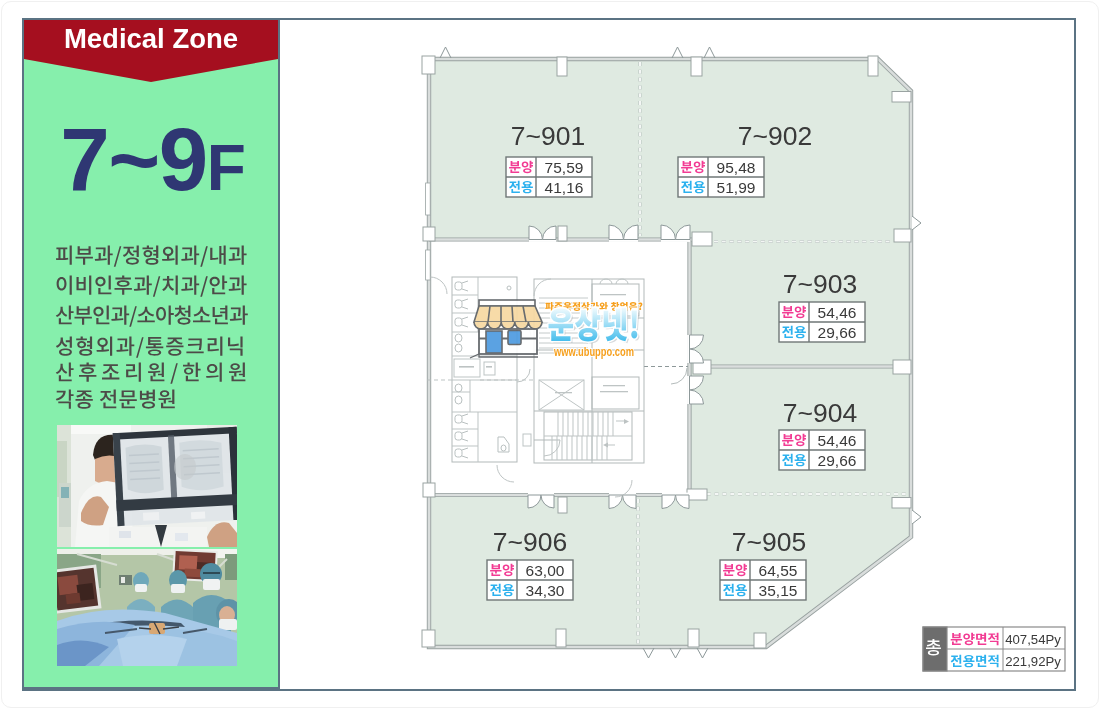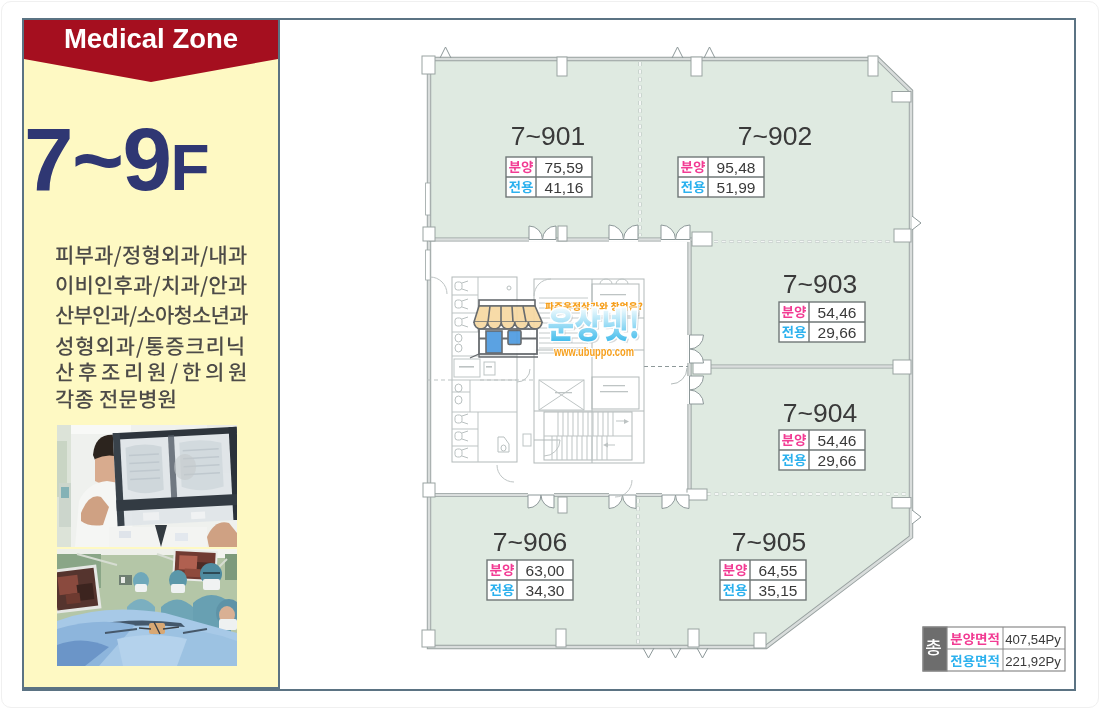--- a/index.html
+++ b/index.html
@@ -2,28 +2,28 @@
 <html><head><meta charset="utf-8"><style>
 html,body{margin:0;padding:0;width:1100px;height:709px;background:#fff;overflow:hidden;}
 body{font-family:"Liberation Sans", sans-serif;position:relative;}
 .abs{position:absolute;}
 </style></head><body>
 
 <div class="abs" style="left:1px;top:1px;width:1096px;height:705px;border:1px solid #f0f0f0;border-radius:10px;"></div>
 
 <div class="abs" style="left:22px;top:18px;width:1050px;height:669px;border:2px solid #5b7383;"></div>
 
-<div class="abs" style="left:22px;top:18px;width:254px;height:667px;background:#fef9c3;border:2px solid #5b7383;">
+<div class="abs" style="left:22px;top:18px;width:254px;height:667px;background:#86efac;border:2px solid #5b7383;">
 
 <svg class="abs" style="left:0;top:0;" width="254" height="64" viewBox="0 0 254 64">
 <polygon points="0,0 254,0 254,39 127,62 0,39" fill="#a50f1f"></polygon>
 <text x="127" y="28" text-anchor="middle" font-size="27.5" font-weight="bold" fill="#fff" font-family="Liberation Sans, sans-serif">Medical Zone</text>
 </svg>
 
-<div class="abs" style="left:0;top:88px;width:258px;text-align:left;color:#2f3773;font-weight:bold;">
+<div class="abs" style="left:0;top:88px;width:258px;text-align:center;color:#2f3773;font-weight:bold;">
 <span style="font-size:89px;letter-spacing:-1.5px;">7~9</span><span style="font-size:64px;">F</span></div>
 
 <svg class="abs" style="left:0;top:218px;" width="254" height="200" viewBox="0 0 254 200">
 <path transform="translate(31.0,25.0)" d="M14.6 -17.5V1.7H16.8V-17.5ZM1.2 -2.9C4.6 -2.9 9.2 -2.9 13.3 -3.6L13.1 -5.2C12.2 -5.1 11.3 -5.0 10.3 -4.9V-13.8H12.3V-15.5H1.4V-13.8H3.4V-4.7H0.9ZM5.5 -13.8H8.2V-4.8L5.5 -4.7Z M22.6 -16.7V-8.3H35.7V-16.7H33.5V-14.3H24.8V-16.7ZM24.8 -12.5H33.5V-10.1H24.8ZM20.5 -6.2V-4.5H28.0V1.7H30.2V-4.5H37.9V-6.2Z M40.8 -15.5V-13.7H48.4C48.4 -12.1 48.4 -9.8 47.9 -6.9L50.1 -6.7C50.6 -10.1 50.6 -12.5 50.6 -14.2V-15.5ZM40.0 -2.3C43.4 -2.3 47.8 -2.4 51.8 -3.0L51.6 -4.7C49.8 -4.4 47.8 -4.3 45.8 -4.2V-10.0H43.6V-4.2L39.8 -4.1ZM52.7 -17.5V1.7H54.9V-7.7H57.7V-9.6H54.9V-17.5Z M58.8 3.8H60.5L66.3 -16.8H64.7Z M77.4 -5.5C73.4 -5.5 70.9 -4.2 70.9 -1.9C70.9 0.4 73.4 1.7 77.4 1.7C81.4 1.7 83.9 0.4 83.9 -1.9C83.9 -4.2 81.4 -5.5 77.4 -5.5ZM77.4 -3.8C80.1 -3.8 81.7 -3.2 81.7 -1.9C81.7 -0.7 80.1 0.0 77.4 0.0C74.7 0.0 73.1 -0.7 73.1 -1.9C73.1 -3.2 74.7 -3.8 77.4 -3.8ZM81.6 -17.5V-12.6H78.2V-10.8H81.6V-6.0H83.8V-17.5ZM68.5 -16.2V-14.4H72.6V-14.1C72.6 -11.5 70.9 -8.9 67.9 -7.9L69.0 -6.1C71.3 -7.0 72.9 -8.6 73.8 -10.7C74.6 -8.9 76.1 -7.4 78.2 -6.7L79.3 -8.4C76.4 -9.4 74.8 -11.8 74.8 -14.1V-14.4H78.8V-16.2Z M92.9 -12.9C90.3 -12.9 88.5 -11.5 88.5 -9.4C88.5 -7.2 90.3 -5.8 92.9 -5.8C95.5 -5.8 97.3 -7.2 97.3 -9.4C97.3 -11.5 95.5 -12.9 92.9 -12.9ZM92.9 -11.3C94.3 -11.3 95.2 -10.5 95.2 -9.4C95.2 -8.2 94.3 -7.4 92.9 -7.4C91.5 -7.4 90.5 -8.2 90.5 -9.4C90.5 -10.5 91.5 -11.3 92.9 -11.3ZM97.0 -4.9C93.0 -4.9 90.5 -3.7 90.5 -1.6C90.5 0.5 93.0 1.7 97.0 1.7C101.0 1.7 103.4 0.5 103.4 -1.6C103.4 -3.7 101.0 -4.9 97.0 -4.9ZM97.0 -3.2C99.6 -3.2 101.1 -2.7 101.1 -1.6C101.1 -0.5 99.6 0.0 97.0 0.0C94.3 0.0 92.8 -0.5 92.8 -1.6C92.8 -2.7 94.3 -3.2 97.0 -3.2ZM101.1 -17.5V-13.0H98.3V-11.3H101.1V-9.2H98.2V-7.5H101.1V-5.1H103.3V-17.5ZM91.8 -17.6V-15.5H87.5V-13.8H98.1V-15.5H94.0V-17.6Z M113.2 -14.4C114.9 -14.4 116.2 -13.3 116.2 -11.7C116.2 -10.0 114.9 -8.9 113.2 -8.9C111.4 -8.9 110.1 -10.0 110.1 -11.7C110.1 -13.3 111.4 -14.4 113.2 -14.4ZM120.5 -17.5V1.8H122.7V-17.5ZM107.3 -2.3C110.7 -2.3 115.3 -2.3 119.6 -3.1L119.4 -4.7C117.7 -4.5 116.0 -4.3 114.2 -4.2V-7.1C116.7 -7.5 118.4 -9.3 118.4 -11.7C118.4 -14.4 116.2 -16.3 113.2 -16.3C110.1 -16.3 107.9 -14.4 107.9 -11.7C107.9 -9.3 109.6 -7.6 112.0 -7.1V-4.1C110.2 -4.1 108.5 -4.1 107.0 -4.1Z M127.3 -15.5V-13.7H134.9C134.9 -12.1 134.9 -9.8 134.4 -6.9L136.5 -6.7C137.1 -10.1 137.1 -12.5 137.1 -14.2V-15.5ZM126.5 -2.3C129.9 -2.3 134.3 -2.4 138.2 -3.0L138.1 -4.7C136.3 -4.4 134.2 -4.3 132.2 -4.2V-10.0H130.1V-4.2L126.3 -4.1ZM139.2 -17.5V1.7H141.3V-7.7H144.2V-9.6H141.3V-17.5Z M145.3 3.8H147.0L152.8 -16.8H151.1Z M164.3 -17.1V0.8H166.4V-8.0H168.6V1.7H170.7V-17.5H168.6V-9.8H166.4V-17.1ZM155.2 -5.0V-3.1H156.5C158.5 -3.1 160.7 -3.2 163.3 -3.7L163.1 -5.6C161.0 -5.2 159.1 -5.0 157.4 -5.0V-15.2H155.2Z M174.7 -15.5V-13.7H182.3C182.3 -12.1 182.3 -9.8 181.8 -6.9L184.0 -6.7C184.5 -10.1 184.5 -12.5 184.5 -14.2V-15.5ZM173.9 -2.3C177.3 -2.3 181.7 -2.4 185.7 -3.0L185.5 -4.7C183.7 -4.4 181.7 -4.3 179.7 -4.2V-10.0H177.5V-4.2L173.7 -4.1ZM186.6 -17.5V1.7H188.8V-7.7H191.6V-9.6H188.8V-17.5Z" fill="#4d4b48"></path>
 <path transform="translate(31.0,55.0)" d="M14.6 -17.5V1.8H16.8V-17.5ZM6.6 -16.1C3.7 -16.1 1.6 -13.4 1.6 -9.3C1.6 -5.1 3.7 -2.5 6.6 -2.5C9.4 -2.5 11.5 -5.1 11.5 -9.3C11.5 -13.4 9.4 -16.1 6.6 -16.1ZM6.6 -14.1C8.2 -14.1 9.4 -12.3 9.4 -9.3C9.4 -6.3 8.2 -4.5 6.6 -4.5C4.9 -4.5 3.7 -6.3 3.7 -9.3C3.7 -12.3 4.9 -14.1 6.6 -14.1Z M34.1 -17.5V1.8H36.3V-17.5ZM21.5 -15.9V-2.8H30.7V-15.9H28.6V-11.0H23.7V-15.9ZM23.7 -9.3H28.6V-4.6H23.7Z M53.6 -17.5V-3.5H55.8V-17.5ZM45.5 -16.2C42.6 -16.2 40.4 -14.2 40.4 -11.4C40.4 -8.6 42.6 -6.6 45.5 -6.6C48.4 -6.6 50.6 -8.6 50.6 -11.4C50.6 -14.2 48.4 -16.2 45.5 -16.2ZM45.5 -14.3C47.1 -14.3 48.4 -13.1 48.4 -11.4C48.4 -9.7 47.1 -8.5 45.5 -8.5C43.8 -8.5 42.5 -9.7 42.5 -11.4C42.5 -13.1 43.8 -14.3 45.5 -14.3ZM43.3 -4.9V1.3H56.4V-0.4H45.5V-4.9Z M68.2 -12.7C64.2 -12.7 61.8 -11.5 61.8 -9.4C61.8 -7.4 64.2 -6.2 68.2 -6.2C72.2 -6.2 74.6 -7.4 74.6 -9.4C74.6 -11.5 72.2 -12.7 68.2 -12.7ZM68.2 -11.0C70.9 -11.0 72.3 -10.5 72.3 -9.4C72.3 -8.4 70.9 -7.8 68.2 -7.8C65.5 -7.8 64.1 -8.4 64.1 -9.4C64.1 -10.5 65.5 -11.0 68.2 -11.0ZM67.1 -17.5V-15.4H60.4V-13.6H75.9V-15.4H69.3V-17.5ZM59.5 -5.0V-3.3H67.1V1.7H69.3V-3.3H76.9V-5.0Z M79.9 -15.5V-13.7H87.5C87.5 -12.1 87.4 -9.8 86.9 -6.9L89.1 -6.7C89.7 -10.1 89.7 -12.5 89.7 -14.2V-15.5ZM79.1 -2.3C82.4 -2.3 86.9 -2.4 90.8 -3.0L90.7 -4.7C88.8 -4.4 86.8 -4.3 84.8 -4.2V-10.0H82.6V-4.2L78.9 -4.1ZM91.7 -17.5V1.7H93.9V-7.7H96.8V-9.6H93.9V-17.5Z M97.9 3.8H99.6L105.3 -16.8H103.7Z M120.6 -17.5V1.7H122.8V-17.5ZM112.0 -17.1V-14.2H107.8V-12.5H112.0V-11.4C112.0 -8.2 110.2 -5.0 107.2 -3.6L108.4 -1.9C110.6 -2.9 112.3 -5.0 113.1 -7.5C114.0 -5.1 115.7 -3.2 117.9 -2.2L119.1 -3.9C116.1 -5.2 114.2 -8.4 114.2 -11.4V-12.5H118.4V-14.2H114.2V-17.1Z M127.3 -15.5V-13.7H134.9C134.9 -12.1 134.9 -9.8 134.4 -6.9L136.5 -6.7C137.1 -10.1 137.1 -12.5 137.1 -14.2V-15.5ZM126.5 -2.3C129.9 -2.3 134.3 -2.4 138.2 -3.0L138.1 -4.7C136.3 -4.4 134.2 -4.3 132.2 -4.2V-10.0H130.1V-4.2L126.3 -4.1ZM139.2 -17.5V1.7H141.3V-7.7H144.2V-9.6H141.3V-17.5Z M145.3 3.8H147.0L152.8 -16.8H151.1Z M159.7 -16.2C156.8 -16.2 154.6 -14.2 154.6 -11.4C154.6 -8.6 156.8 -6.6 159.7 -6.6C162.6 -6.6 164.8 -8.6 164.8 -11.4C164.8 -14.2 162.6 -16.2 159.7 -16.2ZM159.7 -14.3C161.4 -14.3 162.7 -13.1 162.7 -11.4C162.7 -9.6 161.4 -8.5 159.7 -8.5C158.1 -8.5 156.8 -9.6 156.8 -11.4C156.8 -13.1 158.1 -14.3 159.7 -14.3ZM167.2 -17.5V-3.4H169.4V-10.0H172.1V-11.8H169.4V-17.5ZM157.2 -4.9V1.3H170.2V-0.4H159.4V-4.9Z M174.7 -15.5V-13.7H182.3C182.3 -12.1 182.3 -9.8 181.8 -6.9L184.0 -6.7C184.5 -10.1 184.5 -12.5 184.5 -14.2V-15.5ZM173.9 -2.3C177.3 -2.3 181.7 -2.4 185.7 -3.0L185.5 -4.7C183.7 -4.4 181.7 -4.3 179.7 -4.2V-10.0H177.5V-4.2L173.7 -4.1ZM186.6 -17.5V1.7H188.8V-7.7H191.6V-9.6H188.8V-17.5Z" fill="#4d4b48"></path>
 <path transform="translate(31.0,85.0)" d="M5.5 -16.3V-14.1C5.5 -11.3 3.9 -8.7 0.8 -7.6L2.0 -5.9C4.2 -6.7 5.8 -8.4 6.7 -10.5C7.5 -8.6 9.0 -7.1 11.2 -6.3L12.3 -8.1C9.3 -9.1 7.7 -11.5 7.7 -14.0V-16.3ZM13.8 -17.5V-3.4H15.9V-9.9H18.6V-11.7H15.9V-17.5ZM3.8 -4.7V1.3H16.7V-0.4H6.0V-4.7Z M21.6 -16.7V-8.3H34.7V-16.7H32.5V-14.3H23.8V-16.7ZM23.8 -12.5H32.5V-10.1H23.8ZM19.5 -6.2V-4.5H27.0V1.7H29.2V-4.5H36.9V-6.2Z M51.6 -17.5V-3.5H53.8V-17.5ZM43.5 -16.2C40.6 -16.2 38.4 -14.2 38.4 -11.4C38.4 -8.6 40.6 -6.6 43.5 -6.6C46.4 -6.6 48.6 -8.6 48.6 -11.4C48.6 -14.2 46.4 -16.2 43.5 -16.2ZM43.5 -14.3C45.1 -14.3 46.4 -13.1 46.4 -11.4C46.4 -9.7 45.1 -8.5 43.5 -8.5C41.8 -8.5 40.5 -9.7 40.5 -11.4C40.5 -13.1 41.8 -14.3 43.5 -14.3ZM41.3 -4.9V1.3H54.4V-0.4H43.5V-4.9Z M57.4 -15.5V-13.7H65.0C65.0 -12.1 64.9 -9.8 64.4 -6.9L66.6 -6.7C67.1 -10.1 67.1 -12.5 67.1 -14.2V-15.5ZM56.6 -2.3C59.9 -2.3 64.3 -2.4 68.3 -3.0L68.2 -4.7C66.3 -4.4 64.3 -4.3 62.3 -4.2V-10.0H60.1V-4.2L56.3 -4.1ZM69.2 -17.5V1.7H71.4V-7.7H74.2V-9.6H71.4V-17.5Z M74.3 3.8H76.0L81.8 -16.8H80.2Z M90.0 -7.0V-2.5H82.4V-0.7H99.8V-2.5H92.1V-7.0ZM89.9 -16.3V-14.8C89.9 -11.9 86.8 -9.0 83.0 -8.4L83.9 -6.5C87.1 -7.2 89.8 -9.1 91.0 -11.6C92.3 -9.1 95.0 -7.2 98.2 -6.5L99.1 -8.4C95.3 -9.0 92.2 -11.9 92.2 -14.8V-16.3Z M106.1 -16.1C103.2 -16.1 101.1 -13.4 101.1 -9.3C101.1 -5.1 103.2 -2.5 106.1 -2.5C108.9 -2.5 111.0 -5.1 111.0 -9.3C111.0 -13.4 108.9 -16.1 106.1 -16.1ZM106.1 -14.1C107.7 -14.1 108.9 -12.3 108.9 -9.3C108.9 -6.3 107.7 -4.5 106.1 -4.5C104.4 -4.5 103.3 -6.3 103.3 -9.3C103.3 -12.3 104.4 -14.1 106.1 -14.1ZM113.6 -17.5V1.7H115.8V-8.1H118.8V-10.0H115.8V-17.5Z M129.0 -5.4C125.0 -5.4 122.5 -4.1 122.5 -1.9C122.5 0.4 125.0 1.7 129.0 1.7C133.0 1.7 135.5 0.4 135.5 -1.9C135.5 -4.1 133.0 -5.4 129.0 -5.4ZM129.0 -3.7C131.7 -3.7 133.3 -3.1 133.3 -1.9C133.3 -0.7 131.7 0.0 129.0 0.0C126.3 0.0 124.7 -0.7 124.7 -1.9C124.7 -3.1 126.3 -3.7 129.0 -3.7ZM124.1 -17.5V-15.3H120.0V-13.5H124.1V-13.4C124.1 -11.0 122.4 -8.7 119.4 -7.8L120.5 -6.1C122.8 -6.8 124.4 -8.3 125.2 -10.2C126.1 -8.5 127.7 -7.2 129.9 -6.6L130.9 -8.3C128.0 -9.1 126.2 -11.2 126.2 -13.4V-13.5H130.3V-15.3H126.2V-17.5ZM133.2 -17.5V-12.2H129.7V-10.4H133.2V-5.9H135.4V-17.5Z M145.5 -7.0V-2.5H138.0V-0.7H155.4V-2.5H147.7V-7.0ZM145.4 -16.3V-14.8C145.4 -11.9 142.4 -9.0 138.6 -8.4L139.5 -6.5C142.6 -7.2 145.3 -9.1 146.6 -11.6C147.9 -9.1 150.6 -7.2 153.7 -6.5L154.7 -8.4C150.8 -9.0 147.8 -11.9 147.8 -14.8V-16.3Z M165.1 -11.5V-9.7H170.2V-3.3H172.4V-17.5H170.2V-15.1H165.1V-13.4H170.2V-11.5ZM160.0 -4.5V1.3H172.9V-0.4H162.2V-4.5ZM157.6 -7.8V-6.0H159.1C161.9 -6.0 164.5 -6.1 167.5 -6.6L167.2 -8.4C164.6 -8.0 162.3 -7.8 159.8 -7.8V-16.1H157.6Z M175.9 -15.5V-13.7H183.5C183.5 -12.1 183.4 -9.8 182.9 -6.9L185.1 -6.7C185.6 -10.1 185.6 -12.5 185.6 -14.2V-15.5ZM175.1 -2.3C178.4 -2.3 182.8 -2.4 186.8 -3.0L186.7 -4.7C184.8 -4.4 182.8 -4.3 180.8 -4.2V-10.0H178.6V-4.2L174.8 -4.1ZM187.7 -17.5V1.7H189.9V-7.7H192.8V-9.6H189.9V-17.5Z" fill="#4d4b48"></path>
 <path transform="translate(31.0,116.0)" d="M10.5 -5.6C6.5 -5.6 4.0 -4.3 4.0 -2.0C4.0 0.4 6.5 1.7 10.5 1.7C14.5 1.7 16.9 0.4 16.9 -2.0C16.9 -4.3 14.5 -5.6 10.5 -5.6ZM10.5 -3.9C13.2 -3.9 14.8 -3.2 14.8 -2.0C14.8 -0.7 13.2 0.0 10.5 0.0C7.7 0.0 6.2 -0.7 6.2 -2.0C6.2 -3.2 7.7 -3.9 10.5 -3.9ZM5.6 -16.4V-14.6C5.6 -11.7 4.0 -9.2 0.9 -8.1L2.0 -6.3C4.3 -7.2 6.0 -8.8 6.8 -11.0C7.6 -9.1 9.1 -7.7 11.2 -6.9L12.3 -8.7C9.5 -9.6 7.9 -12.0 7.9 -14.7V-16.4ZM10.8 -13.7V-11.8H14.7V-6.2H16.9V-17.5H14.7V-13.7Z M26.6 -12.9C24.0 -12.9 22.2 -11.5 22.2 -9.4C22.2 -7.2 24.0 -5.8 26.6 -5.8C29.2 -5.8 31.1 -7.2 31.1 -9.4C31.1 -11.5 29.2 -12.9 26.6 -12.9ZM26.6 -11.3C28.0 -11.3 29.0 -10.5 29.0 -9.4C29.0 -8.2 28.0 -7.4 26.6 -7.4C25.2 -7.4 24.3 -8.2 24.3 -9.4C24.3 -10.5 25.2 -11.3 26.6 -11.3ZM30.7 -4.9C26.7 -4.9 24.2 -3.7 24.2 -1.6C24.2 0.5 26.7 1.7 30.7 1.7C34.7 1.7 37.2 0.5 37.2 -1.6C37.2 -3.7 34.7 -4.9 30.7 -4.9ZM30.7 -3.2C33.3 -3.2 34.9 -2.7 34.9 -1.6C34.9 -0.5 33.3 0.0 30.7 0.0C28.1 0.0 26.5 -0.5 26.5 -1.6C26.5 -2.7 28.1 -3.2 30.7 -3.2ZM34.9 -17.5V-13.0H32.0V-11.3H34.9V-9.2H32.0V-7.5H34.9V-5.1H37.1V-17.5ZM25.6 -17.6V-15.5H21.2V-13.8H31.9V-15.5H27.8V-17.6Z M47.6 -14.4C49.3 -14.4 50.6 -13.3 50.6 -11.7C50.6 -10.0 49.3 -8.9 47.6 -8.9C45.8 -8.9 44.5 -10.0 44.5 -11.7C44.5 -13.3 45.8 -14.4 47.6 -14.4ZM55.0 -17.5V1.8H57.2V-17.5ZM41.8 -2.3C45.2 -2.3 49.8 -2.3 54.0 -3.1L53.8 -4.7C52.2 -4.5 50.4 -4.3 48.7 -4.2V-7.1C51.1 -7.5 52.8 -9.3 52.8 -11.7C52.8 -14.4 50.6 -16.3 47.6 -16.3C44.6 -16.3 42.4 -14.4 42.4 -11.7C42.4 -9.3 44.1 -7.6 46.5 -7.1V-4.1C44.7 -4.1 43.0 -4.1 41.5 -4.1Z M62.5 -15.5V-13.7H70.1C70.1 -12.1 70.0 -9.8 69.5 -6.9L71.7 -6.7C72.2 -10.1 72.2 -12.5 72.2 -14.2V-15.5ZM61.7 -2.3C65.0 -2.3 69.4 -2.4 73.4 -3.0L73.3 -4.7C71.4 -4.4 69.4 -4.3 67.4 -4.2V-10.0H65.2V-4.2L61.4 -4.1ZM74.3 -17.5V1.7H76.5V-7.7H79.3V-9.6H76.5V-17.5Z M81.1 3.8H82.8L88.6 -16.8H87.0Z M99.6 -4.5C95.4 -4.5 93.0 -3.4 93.0 -1.4C93.0 0.6 95.4 1.7 99.6 1.7C103.8 1.7 106.2 0.6 106.2 -1.4C106.2 -3.4 103.8 -4.5 99.6 -4.5ZM99.6 -2.9C102.5 -2.9 104.0 -2.4 104.0 -1.4C104.0 -0.4 102.5 0.1 99.6 0.1C96.7 0.1 95.2 -0.4 95.2 -1.4C95.2 -2.4 96.7 -2.9 99.6 -2.9ZM93.1 -16.9V-9.0H98.5V-7.4H90.9V-5.7H108.3V-7.4H100.7V-9.0H106.3V-10.7H95.3V-12.2H105.7V-13.8H95.3V-15.2H106.2V-16.9Z M111.2 -8.5V-6.7H128.5V-8.5ZM119.8 -5.3C115.7 -5.3 113.2 -4.0 113.2 -1.8C113.2 0.4 115.7 1.7 119.8 1.7C123.9 1.7 126.4 0.4 126.4 -1.8C126.4 -4.0 123.9 -5.3 119.8 -5.3ZM119.8 -3.6C122.6 -3.6 124.2 -3.0 124.2 -1.8C124.2 -0.6 122.6 0.0 119.8 0.0C117.0 0.0 115.4 -0.6 115.4 -1.8C115.4 -3.0 117.0 -3.6 119.8 -3.6ZM112.7 -16.5V-14.8H118.3C118.0 -13.0 115.6 -11.5 112.0 -11.2L112.8 -9.4C116.2 -9.8 118.8 -11.2 119.8 -13.1C120.9 -11.2 123.5 -9.8 126.9 -9.4L127.6 -11.2C124.1 -11.5 121.6 -13.0 121.3 -14.8H126.9V-16.5Z M131.4 -2.6V-0.8H148.7V-2.6ZM133.4 -15.6V-13.8H144.6V-13.3C144.6 -12.3 144.6 -11.4 144.6 -10.3L132.9 -9.9L133.2 -8.1L144.5 -8.7C144.4 -7.3 144.1 -5.8 143.7 -4.1L145.9 -3.9C146.8 -7.9 146.8 -10.5 146.8 -13.3V-15.6Z M165.2 -17.5V1.8H167.4V-17.5ZM152.6 -15.8V-14.0H159.3V-10.4H152.7V-2.8H154.3C157.7 -2.8 160.6 -2.9 163.9 -3.5L163.7 -5.3C160.6 -4.8 157.9 -4.6 154.9 -4.6V-8.7H161.6V-15.8Z M174.7 -5.5V-3.8H185.4V1.8H187.6V-5.5ZM185.4 -17.4V-6.4H187.6V-17.4ZM173.0 -9.6V-7.7H174.6C177.5 -7.7 180.6 -7.9 183.8 -8.6L183.6 -10.4C180.6 -9.8 177.8 -9.6 175.2 -9.6V-16.4H173.0Z" fill="#4d4b48"></path>
 <path transform="translate(31.0,142.0)" d="M5.5 -16.3V-14.1C5.5 -11.3 3.9 -8.7 0.8 -7.6L2.0 -5.9C4.2 -6.7 5.8 -8.4 6.7 -10.5C7.5 -8.6 9.0 -7.1 11.2 -6.3L12.3 -8.1C9.3 -9.1 7.7 -11.5 7.7 -14.0V-16.3ZM13.8 -17.5V-3.4H15.9V-9.9H18.6V-11.7H15.9V-17.5ZM3.8 -4.7V1.3H16.7V-0.4H6.0V-4.7Z M32.7 -12.7C28.6 -12.7 26.3 -11.5 26.3 -9.4C26.3 -7.4 28.6 -6.2 32.7 -6.2C36.7 -6.2 39.0 -7.4 39.0 -9.4C39.0 -11.5 36.7 -12.7 32.7 -12.7ZM32.7 -11.0C35.3 -11.0 36.8 -10.5 36.8 -9.4C36.8 -8.4 35.3 -7.8 32.7 -7.8C30.0 -7.8 28.5 -8.4 28.5 -9.4C28.5 -10.5 30.0 -11.0 32.7 -11.0ZM31.5 -17.5V-15.4H24.8V-13.6H40.4V-15.4H33.8V-17.5ZM24.0 -5.0V-3.3H31.5V1.7H33.8V-3.3H41.4V-5.0Z M54.6 -6.9V-2.4H47.0V-0.6H64.4V-2.4H56.8V-6.9ZM48.4 -15.8V-14.1H54.5V-14.0C54.5 -11.2 51.5 -8.5 47.8 -7.9L48.7 -6.1C51.8 -6.7 54.5 -8.5 55.7 -11.0C56.9 -8.6 59.6 -6.8 62.8 -6.2L63.7 -8.0C59.9 -8.5 56.8 -11.2 56.8 -14.0V-14.1H62.9V-15.8Z M83.7 -17.5V1.8H85.9V-17.5ZM71.1 -15.8V-14.0H77.8V-10.4H71.1V-2.8H72.7C76.1 -2.8 79.0 -2.9 82.3 -3.5L82.1 -5.3C79.0 -4.8 76.4 -4.6 73.3 -4.6V-8.7H80.0V-15.8Z M99.2 -16.7C96.3 -16.7 94.4 -15.4 94.4 -13.4C94.4 -11.3 96.3 -10.0 99.2 -10.0C102.0 -10.0 103.9 -11.3 103.9 -13.4C103.9 -15.4 102.0 -16.7 99.2 -16.7ZM99.2 -15.1C100.7 -15.1 101.8 -14.4 101.8 -13.4C101.8 -12.3 100.7 -11.6 99.2 -11.6C97.6 -11.6 96.5 -12.3 96.5 -13.4C96.5 -14.4 97.6 -15.1 99.2 -15.1ZM93.2 -7.0C94.7 -7.0 96.5 -7.0 98.3 -7.1V-3.5H100.5V-7.2C102.1 -7.3 103.8 -7.5 105.4 -7.7L105.2 -9.3C101.2 -8.8 96.5 -8.8 93.0 -8.8ZM103.0 -6.2V-4.7H106.7V-2.9H108.9V-17.5H106.7V-6.2ZM95.5 -4.3V1.3H109.4V-0.4H97.7V-4.3Z M115.4 3.8H117.1L122.8 -16.8H121.2Z M133.6 -12.6C130.9 -12.6 129.0 -11.2 129.0 -9.0C129.0 -6.8 130.9 -5.4 133.6 -5.4C136.4 -5.4 138.3 -6.8 138.3 -9.0C138.3 -11.2 136.4 -12.6 133.6 -12.6ZM133.6 -10.9C135.1 -10.9 136.2 -10.2 136.2 -9.0C136.2 -7.8 135.1 -7.1 133.6 -7.1C132.1 -7.1 131.1 -7.8 131.1 -9.0C131.1 -10.2 132.1 -10.9 133.6 -10.9ZM140.7 -17.5V-3.1H142.9V-9.5H145.6V-11.3H142.9V-17.5ZM132.5 -17.5V-15.3H128.0V-13.5H139.3V-15.3H134.7V-17.5ZM130.8 -4.2V1.3H143.7V-0.4H133.0V-4.2Z M157.2 -16.1C154.2 -16.1 152.0 -14.2 152.0 -11.5C152.0 -8.8 154.2 -6.9 157.2 -6.9C160.2 -6.9 162.4 -8.8 162.4 -11.5C162.4 -14.2 160.2 -16.1 157.2 -16.1ZM157.2 -14.2C158.9 -14.2 160.2 -13.2 160.2 -11.5C160.2 -9.8 158.9 -8.8 157.2 -8.8C155.4 -8.8 154.1 -9.8 154.1 -11.5C154.1 -13.2 155.4 -14.2 157.2 -14.2ZM164.6 -17.5V1.8H166.8V-17.5ZM151.4 -2.3C154.7 -2.3 159.3 -2.3 163.6 -3.2L163.4 -4.8C159.3 -4.1 154.5 -4.1 151.1 -4.1Z M180.1 -16.7C177.3 -16.7 175.4 -15.4 175.4 -13.4C175.4 -11.3 177.3 -10.0 180.1 -10.0C182.9 -10.0 184.9 -11.3 184.9 -13.4C184.9 -15.4 182.9 -16.7 180.1 -16.7ZM180.1 -15.1C181.7 -15.1 182.8 -14.4 182.8 -13.4C182.8 -12.3 181.7 -11.6 180.1 -11.6C178.5 -11.6 177.4 -12.3 177.4 -13.4C177.4 -14.4 178.5 -15.1 180.1 -15.1ZM174.2 -7.0C175.7 -7.0 177.4 -7.0 179.2 -7.1V-3.5H181.4V-7.2C183.1 -7.3 184.7 -7.5 186.4 -7.7L186.2 -9.3C182.1 -8.8 177.4 -8.8 173.9 -8.8ZM183.9 -6.2V-4.7H187.7V-2.9H189.9V-17.5H187.7V-6.2ZM176.5 -4.3V1.3H190.4V-0.4H178.7V-4.3Z" fill="#4d4b48"></path>
 <path transform="translate(31.0,169.0)" d="M3.3 -5.4V-3.7H13.8V1.7H15.9V-5.4ZM13.8 -17.5V-6.3H15.9V-11.0H18.6V-12.8H15.9V-17.5ZM1.7 -16.3V-14.5H8.3C7.9 -11.6 5.3 -9.3 0.8 -8.1L1.7 -6.4C7.4 -7.9 10.7 -11.3 10.7 -16.3Z M29.1 -5.0C25.0 -5.0 22.5 -3.8 22.5 -1.6C22.5 0.5 25.0 1.7 29.1 1.7C33.3 1.7 35.7 0.5 35.7 -1.6C35.7 -3.8 33.3 -5.0 29.1 -5.0ZM29.1 -3.3C32.0 -3.3 33.5 -2.7 33.5 -1.6C33.5 -0.5 32.0 0.0 29.1 0.0C26.3 0.0 24.7 -0.5 24.7 -1.6C24.7 -2.7 26.3 -3.3 29.1 -3.3ZM20.5 -8.1V-6.3H37.8V-8.1H30.2V-10.6H28.0V-8.1ZM22.1 -16.6V-14.9H27.6C27.3 -13.1 24.9 -11.7 21.3 -11.3L22.1 -9.6C25.5 -10.0 28.1 -11.3 29.2 -13.3C30.2 -11.3 32.8 -10.0 36.2 -9.6L37.0 -11.3C33.4 -11.7 31.0 -13.1 30.7 -14.9H36.3V-16.6Z M58.6 -17.5V-12.3H55.2V-10.5H58.6V-3.4H60.8V-17.5ZM48.4 -4.6V1.3H61.3V-0.4H50.6V-4.6ZM45.6 -16.0V-14.2H49.6V-13.6C49.6 -11.0 47.9 -8.5 44.9 -7.5L46.0 -5.7C48.3 -6.5 49.9 -8.1 50.8 -10.2C51.6 -8.4 53.1 -6.9 55.3 -6.1L56.4 -7.9C53.5 -8.8 51.8 -11.2 51.8 -13.6V-14.2H55.8V-16.0Z M66.6 -16.6V-9.7H79.6V-16.6ZM77.4 -14.9V-11.4H68.8V-14.9ZM64.4 -7.8V-6.0H72.2V-2.4H74.4V-6.0H81.8V-7.8ZM66.6 -4.2V1.3H79.9V-0.4H68.8V-4.2Z M87.0 -11.7H91.5V-8.9H87.0ZM93.5 -5.5C89.5 -5.5 87.0 -4.2 87.0 -1.9C87.0 0.4 89.5 1.7 93.5 1.7C97.5 1.7 100.0 0.4 100.0 -1.9C100.0 -4.2 97.5 -5.5 93.5 -5.5ZM93.5 -3.8C96.2 -3.8 97.8 -3.2 97.8 -1.9C97.8 -0.7 96.2 0.0 93.5 0.0C90.8 0.0 89.2 -0.7 89.2 -1.9C89.2 -3.2 90.8 -3.8 93.5 -3.8ZM93.7 -12.7H97.7V-10.5H93.7ZM97.7 -17.5V-14.5H93.7V-16.3H91.5V-13.5H87.0V-16.3H84.9V-7.2H93.7V-8.8H97.7V-5.9H99.9V-17.5Z M109.6 -16.7C106.8 -16.7 104.9 -15.4 104.9 -13.4C104.9 -11.3 106.8 -10.0 109.6 -10.0C112.4 -10.0 114.3 -11.3 114.3 -13.4C114.3 -15.4 112.4 -16.7 109.6 -16.7ZM109.6 -15.1C111.2 -15.1 112.2 -14.4 112.2 -13.4C112.2 -12.3 111.2 -11.6 109.6 -11.6C108.0 -11.6 106.9 -12.3 106.9 -13.4C106.9 -14.4 108.0 -15.1 109.6 -15.1ZM103.7 -7.0C105.2 -7.0 106.9 -7.0 108.7 -7.1V-3.5H110.9V-7.2C112.6 -7.3 114.2 -7.5 115.9 -7.7L115.7 -9.3C111.6 -8.8 106.9 -8.8 103.4 -8.8ZM113.4 -6.2V-4.7H117.2V-2.9H119.4V-17.5H117.2V-6.2ZM106.0 -4.3V1.3H119.8V-0.4H108.2V-4.3Z" fill="#4d4b48"></path>
 </svg>

